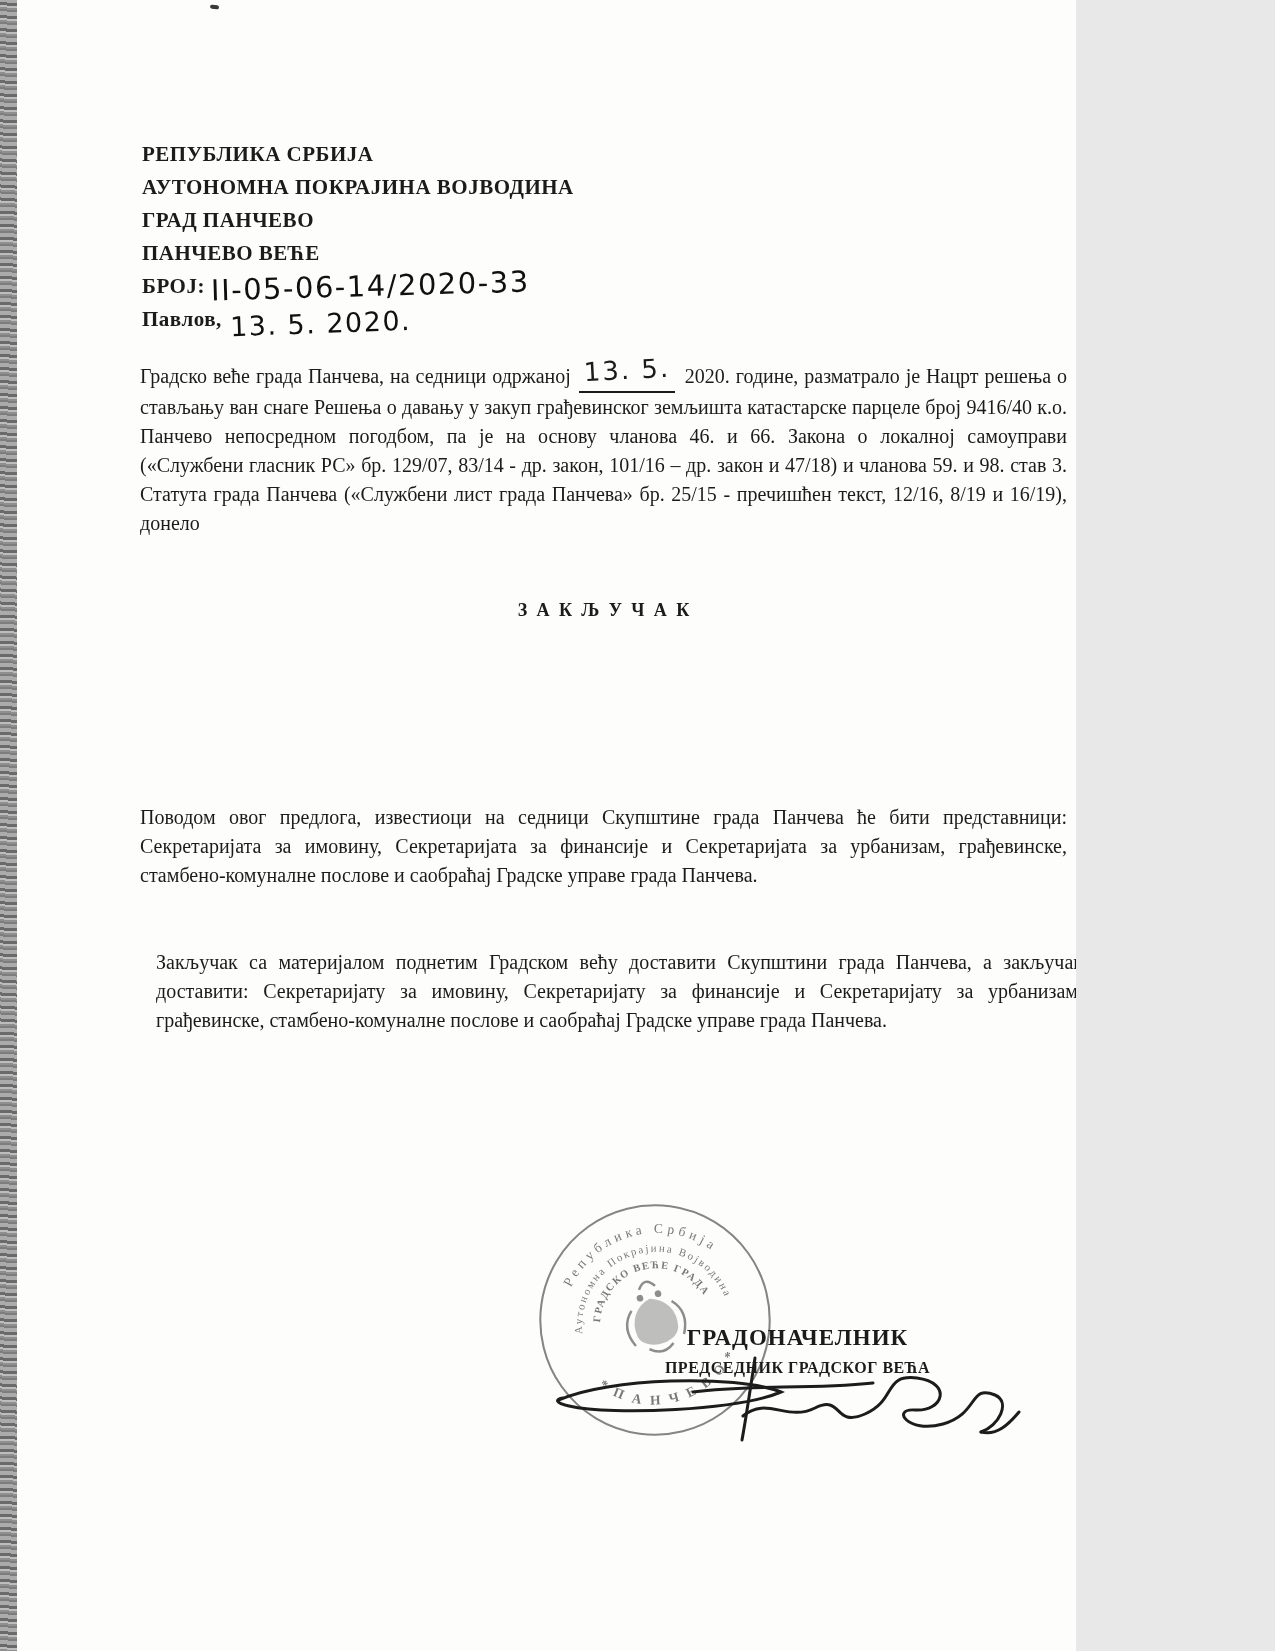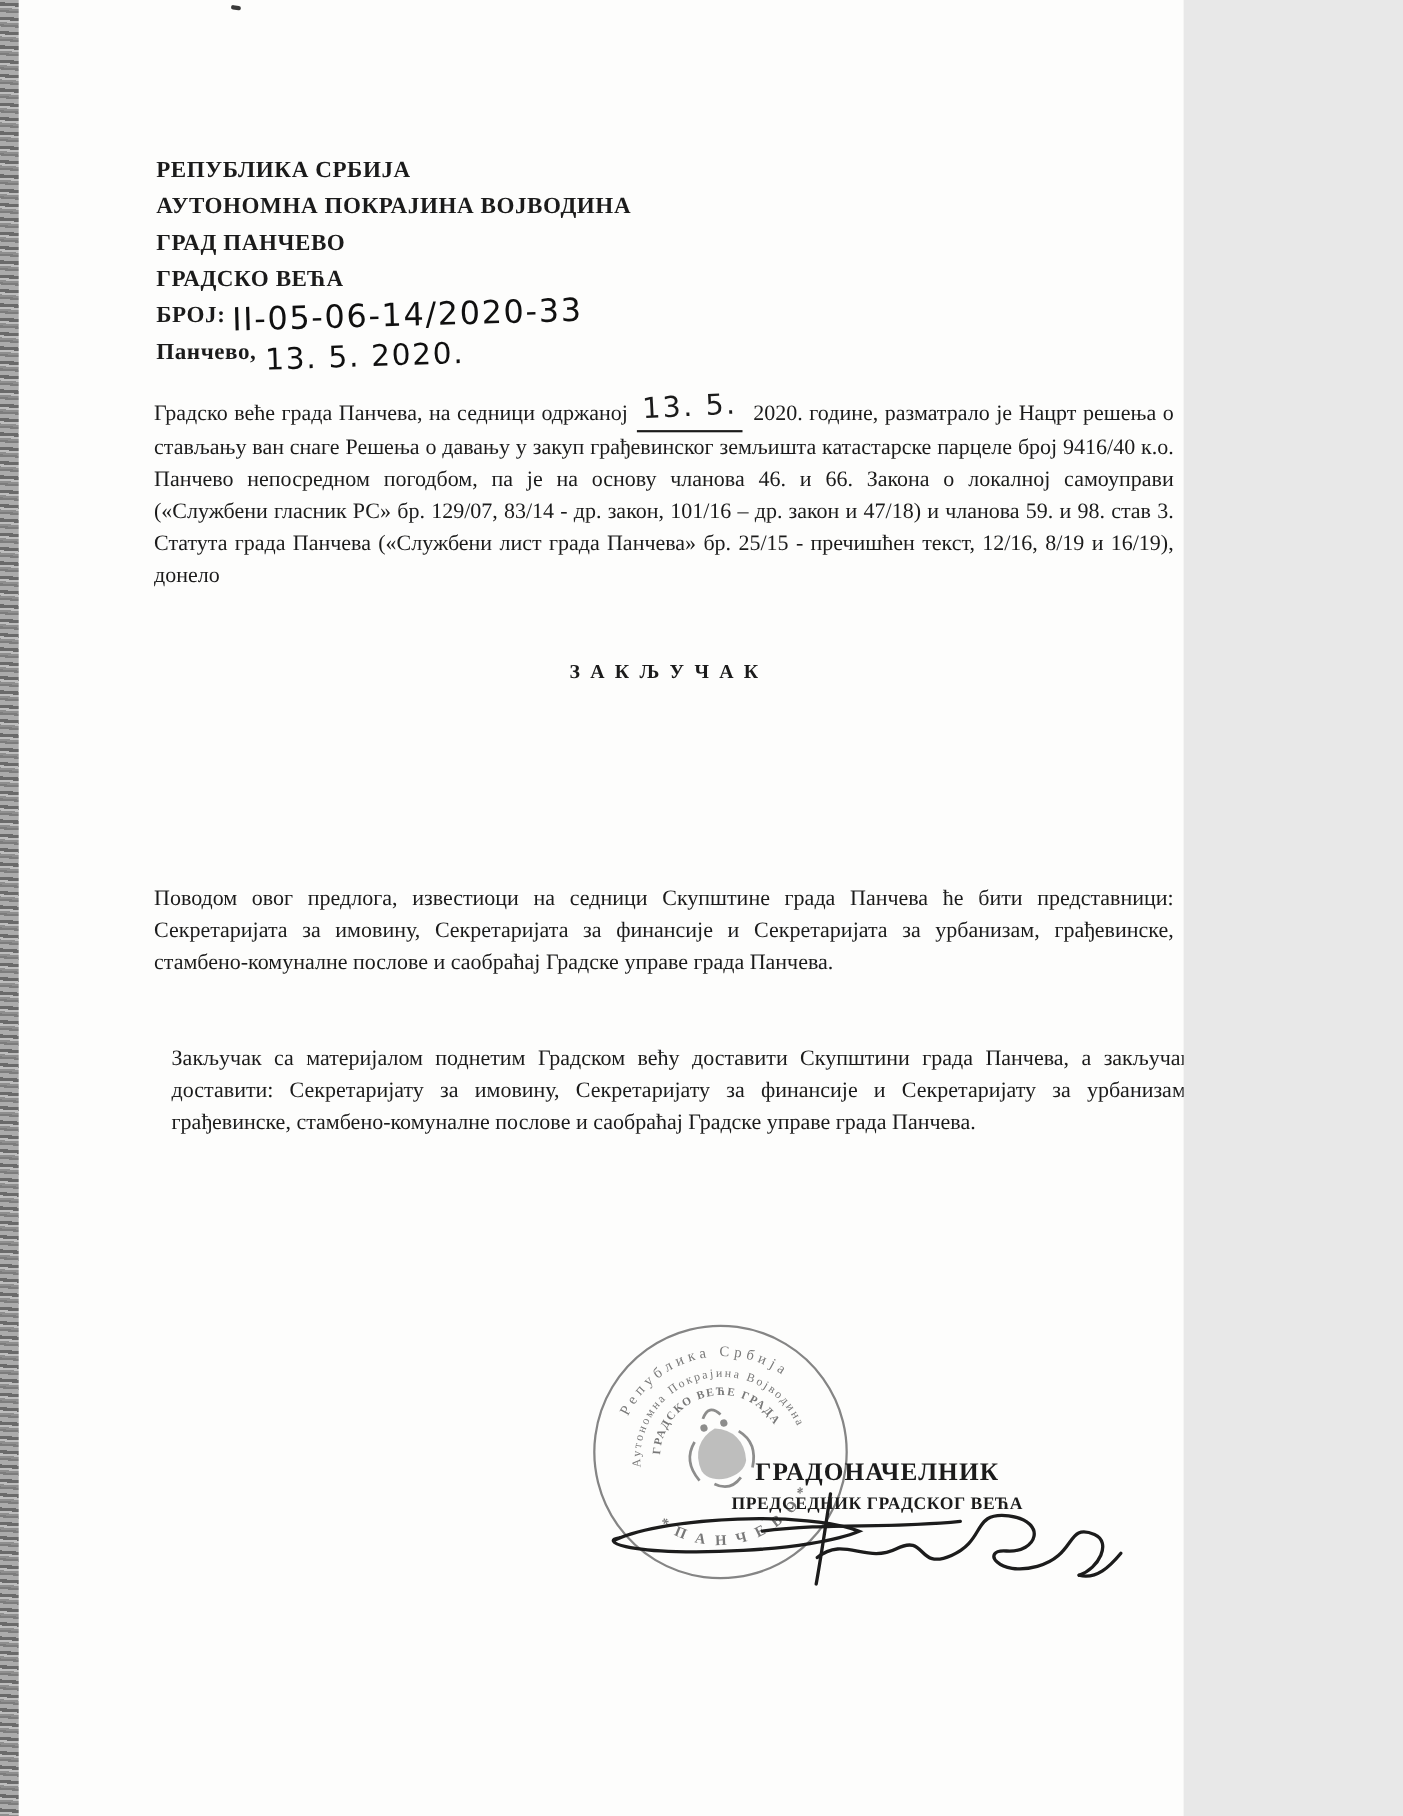--- a/index.html
+++ b/index.html
@@ -90,26 +90,26 @@
   </div>
   <div class="top-dash"></div>
   <svg class="pen-mark-svg" viewBox="0 0 38 22">
     <path d="M1,20 C9,18 22,10 36,2" fill="none" stroke="#8a8a8a" stroke-width="1.6" stroke-linecap="round"></path>
   </svg>
 
   <div class="header">
     <div>РЕПУБЛИКА СРБИЈА</div>
     <div>АУТОНОМНА ПОКРАЈИНА ВОЈВОДИНА</div>
     <div>ГРАД ПАНЧЕВО</div>
-    <div>ГРАДСКО ВЕЋА</div>
+    <div>ПАНЧЕВО ВЕЋЕ</div>
     <div>
       <span>БРОЈ:</span><span class="hw hw-number">II-05-06-14/2020-33</span>
     </div>
     <div>
-      <span>Панчево,</span><span class="hw hw-place-date">13. 5. 2020.</span>
+      <span>Павлов,</span><span class="hw hw-place-date">13. 5. 2020.</span>
     </div>
   </div>
 
   <div class="para" style="top:360px;">
     <span>Градско веће града Панчева, на седници одржаној</span><span class="date-slot"><span class="hw-session">13. 5.</span></span><span>2020. године, разматрало је Нацрт решења о стављању ван снаге Решења о давању у закуп грађевинског земљишта катастарске парцеле број 9416/40 к.о. Панчево непосредном погодбом, па је на основу чланова 46. и 66. Закона о локалној самоуправи («Службени гласник РС» бр. 129/07, 83/14 - др. закон, 101/16 – др. закон и 47/18) и чланова 59. и 98. став 3. Статута града Панчева («Службени лист града Панчева» бр. 25/15 - пречишћен текст, 12/16, 8/19 и 16/19), донело</span>
   </div>
 
   <div class="heading">ЗАКЉУЧАК</div>
 
   <div class="para" style="top:803px;">Поводом овог предлога, известиоци на седници Скупштине града Панчева ће бити представници: Секретаријата за имовину, Секретаријата за финансије и Секретаријата за урбанизам, грађевинске, стамбено-комуналне послове и саобраћај Градске управе града Панчева.</div>

